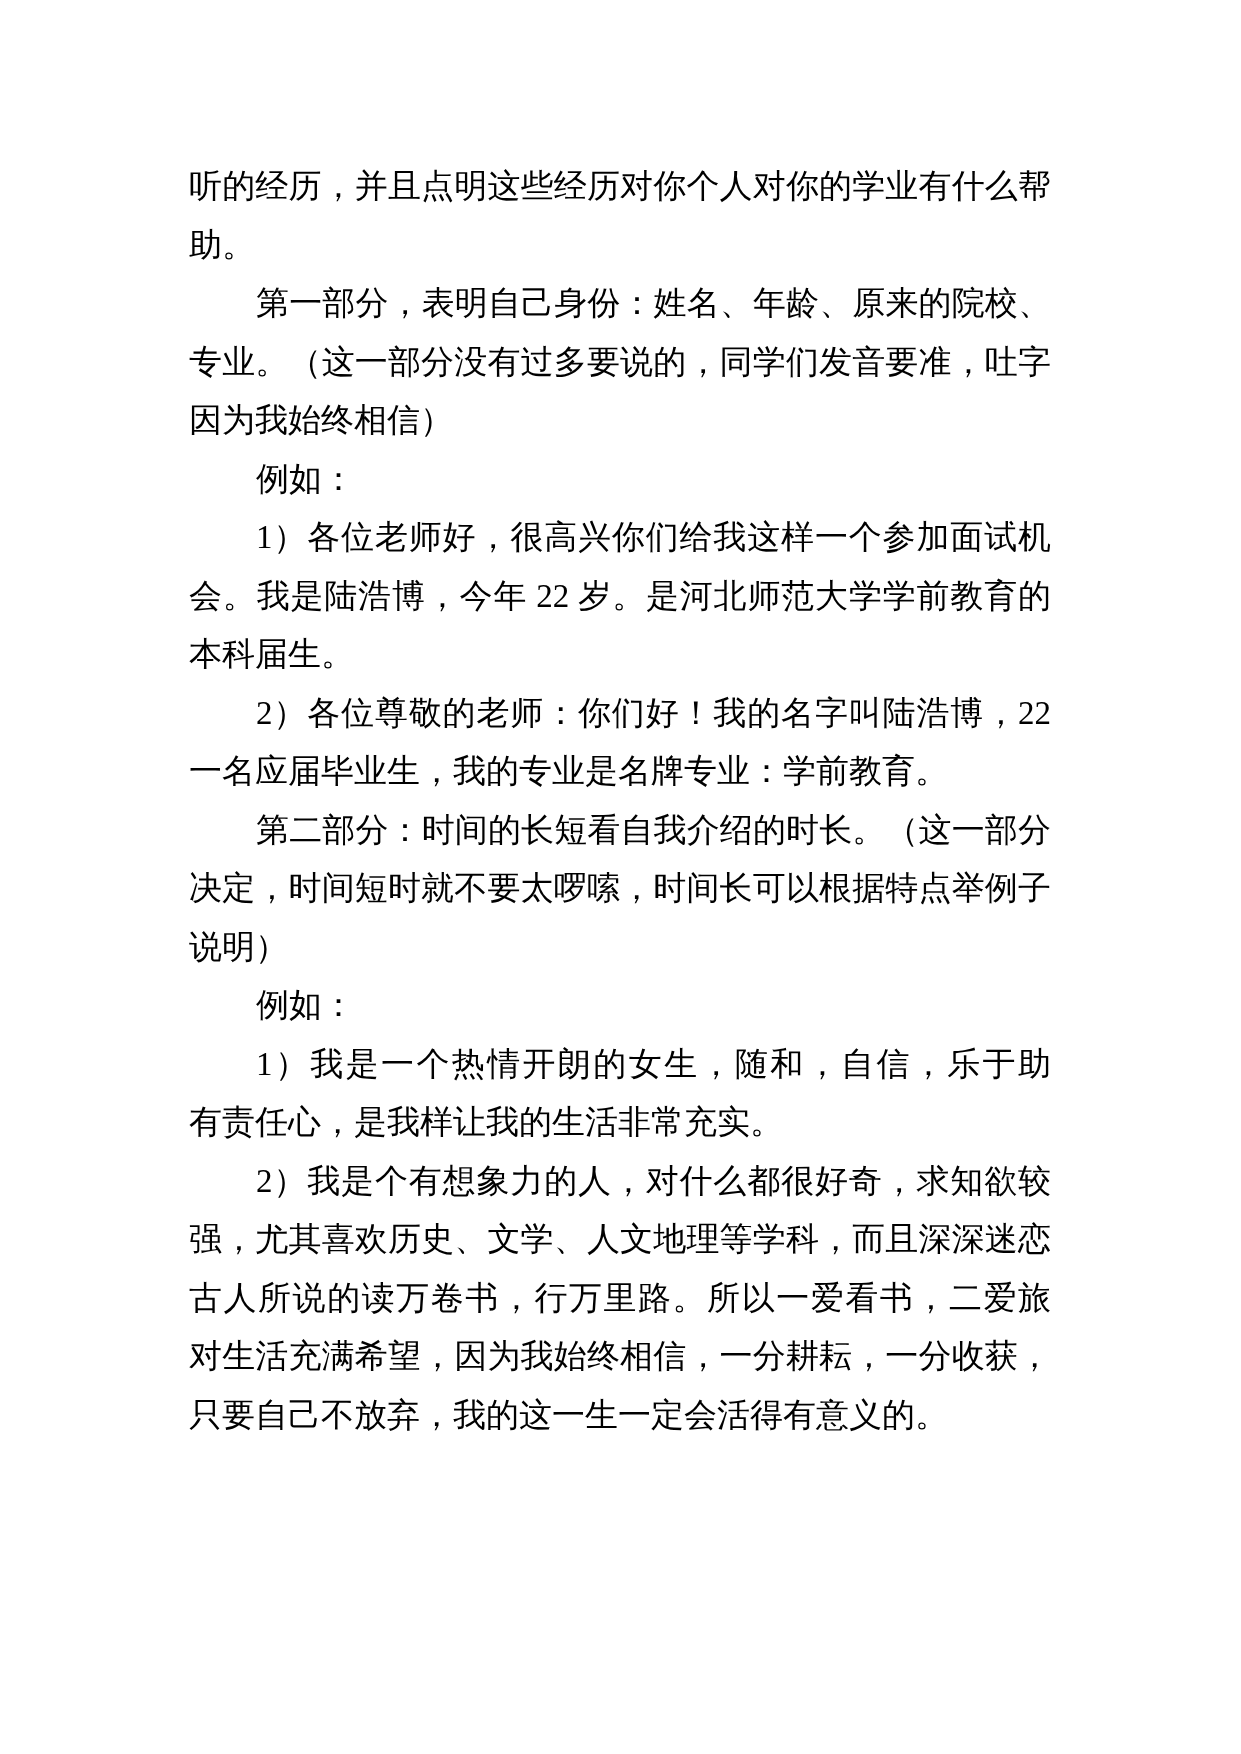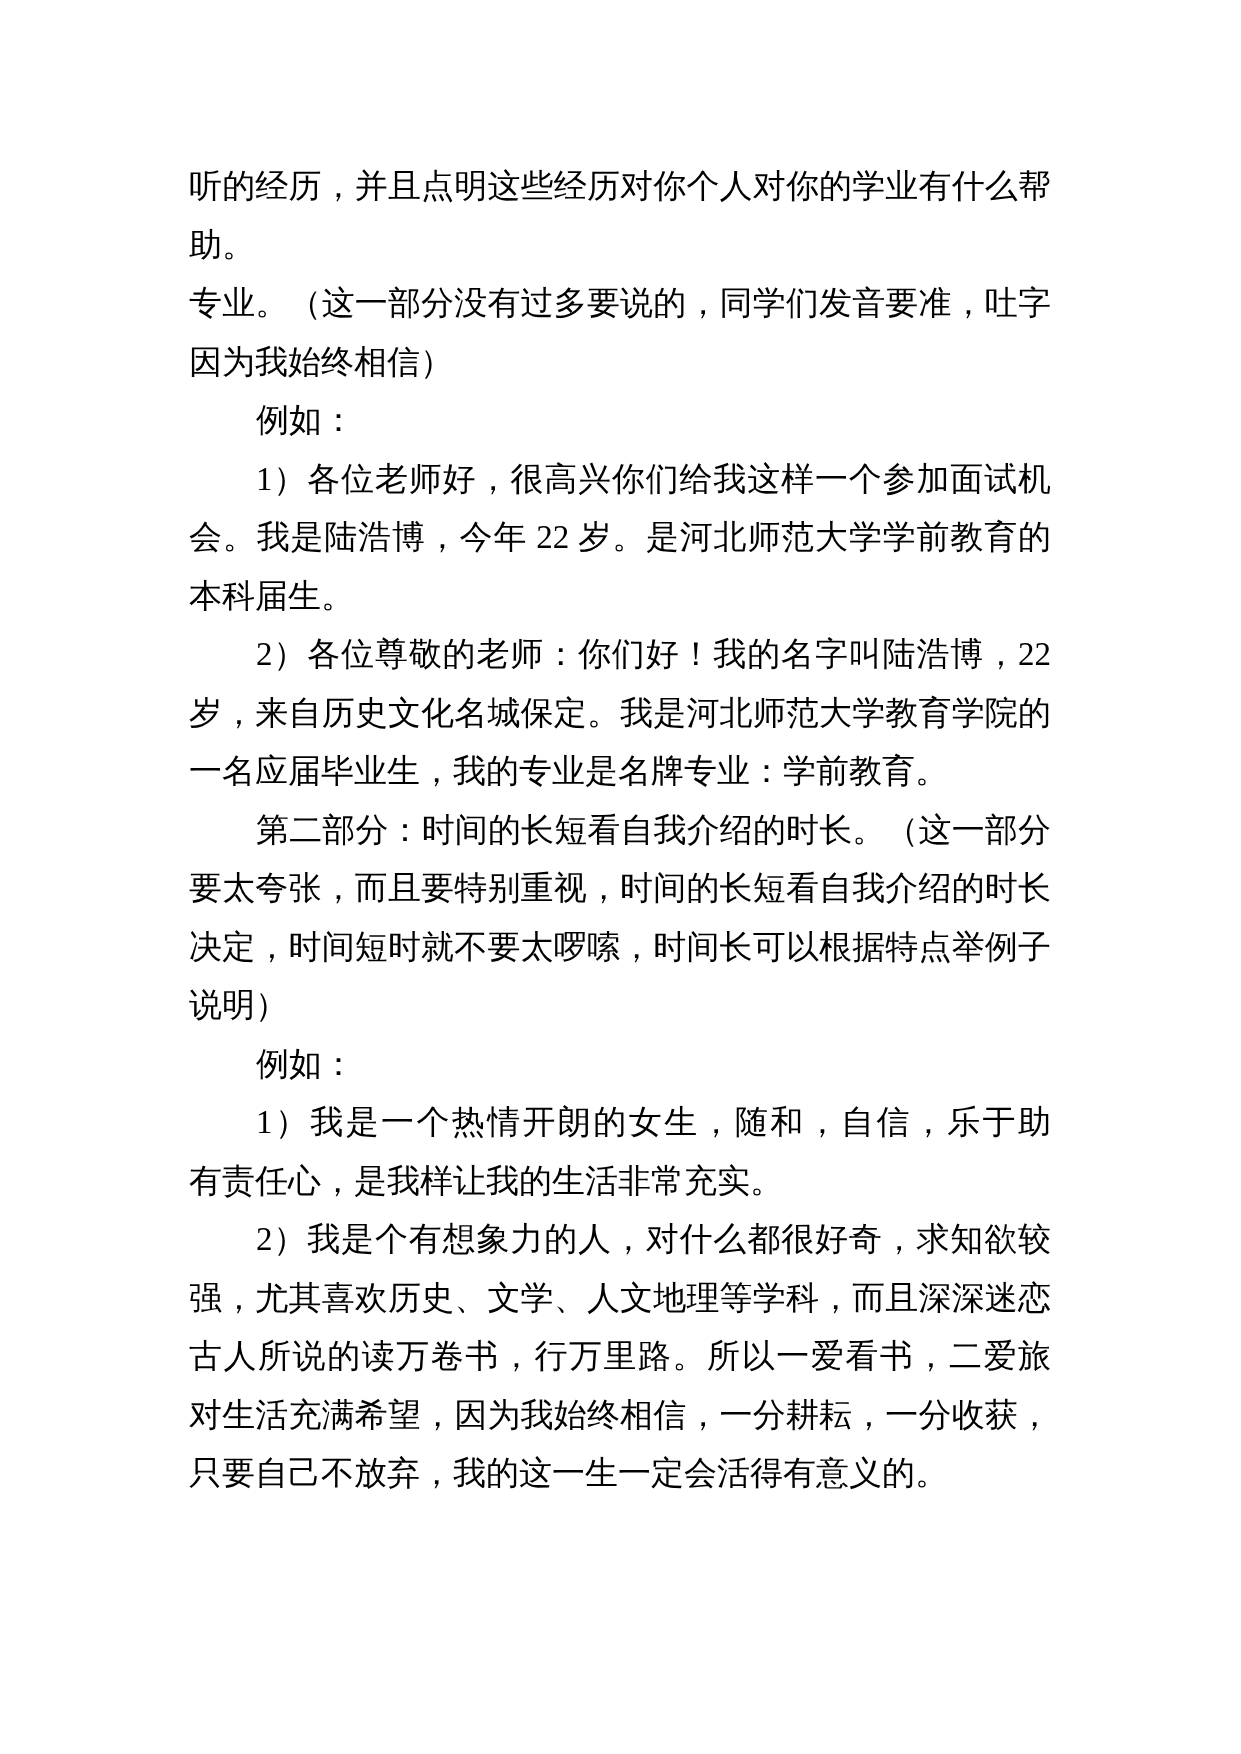--- a/index.html
+++ b/index.html
@@ -40,31 +40,30 @@
     text-indent: 67px;
   }
 </style>
 </head>
 <body>
 
 <div class="page" style="background: rgb(255, 255, 255);">
   <div class="content" style="color: rgb(0, 0, 0);">
       <div class="line fill">听的经历，并且点明这些经历对你个人对你的学业有什么帮</div>
       <div class="line">助。</div>
+      <div class="line indent fill">第一部分，表明自己身份：姓名、年龄、原来的院校、</div>
       <div class="line fill">专业。（这一部分没有过多要说的，同学们发音要准，吐字</div>
       <div class="line">因为我始终相信）</div>
       <div class="line indent">例如：</div>
       <div class="line indent fill">1）各位老师好，很高兴你们给我这样一个参加面试机</div>
       <div class="line fill">会。我是陆浩博，今年 22 岁。是河北师范大学学前教育的</div>
       <div class="line">本科届生。</div>
       <div class="line indent fill">2）各位尊敬的老师：你们好！我的名字叫陆浩博，22</div>
-      <div class="line fill">岁，来自历史文化名城保定。我是河北师范大学教育学院的</div>
       <div class="line">一名应届毕业生，我的专业是名牌专业：学前教育。</div>
       <div class="line indent fill">第二部分：时间的长短看自我介绍的时长。（这一部分不</div>
-      <div class="line fill">要太夸张，而且要特别重视，时间的长短看自我介绍的时长</div>
       <div class="line fill">决定，时间短时就不要太啰嗦，时间长可以根据特点举例子</div>
       <div class="line">说明）</div>
       <div class="line indent">例如：</div>
       <div class="line indent fill">1）我是一个热情开朗的女生，随和，自信，乐于助人，</div>
       <div class="line">有责任心，是我样让我的生活非常充实。</div>
       <div class="line indent fill">2）我是个有想象力的人，对什么都很好奇，求知欲较</div>
       <div class="line fill">强，尤其喜欢历史、文学、人文地理等学科，而且深深迷恋</div>
       <div class="line fill">古人所说的读万卷书，行万里路。所以一爱看书，二爱旅行。</div>
       <div class="line fill">对生活充满希望，因为我始终相信，一分耕耘，一分收获，</div>
       <div class="line">只要自己不放弃，我的这一生一定会活得有意义的。</div>

